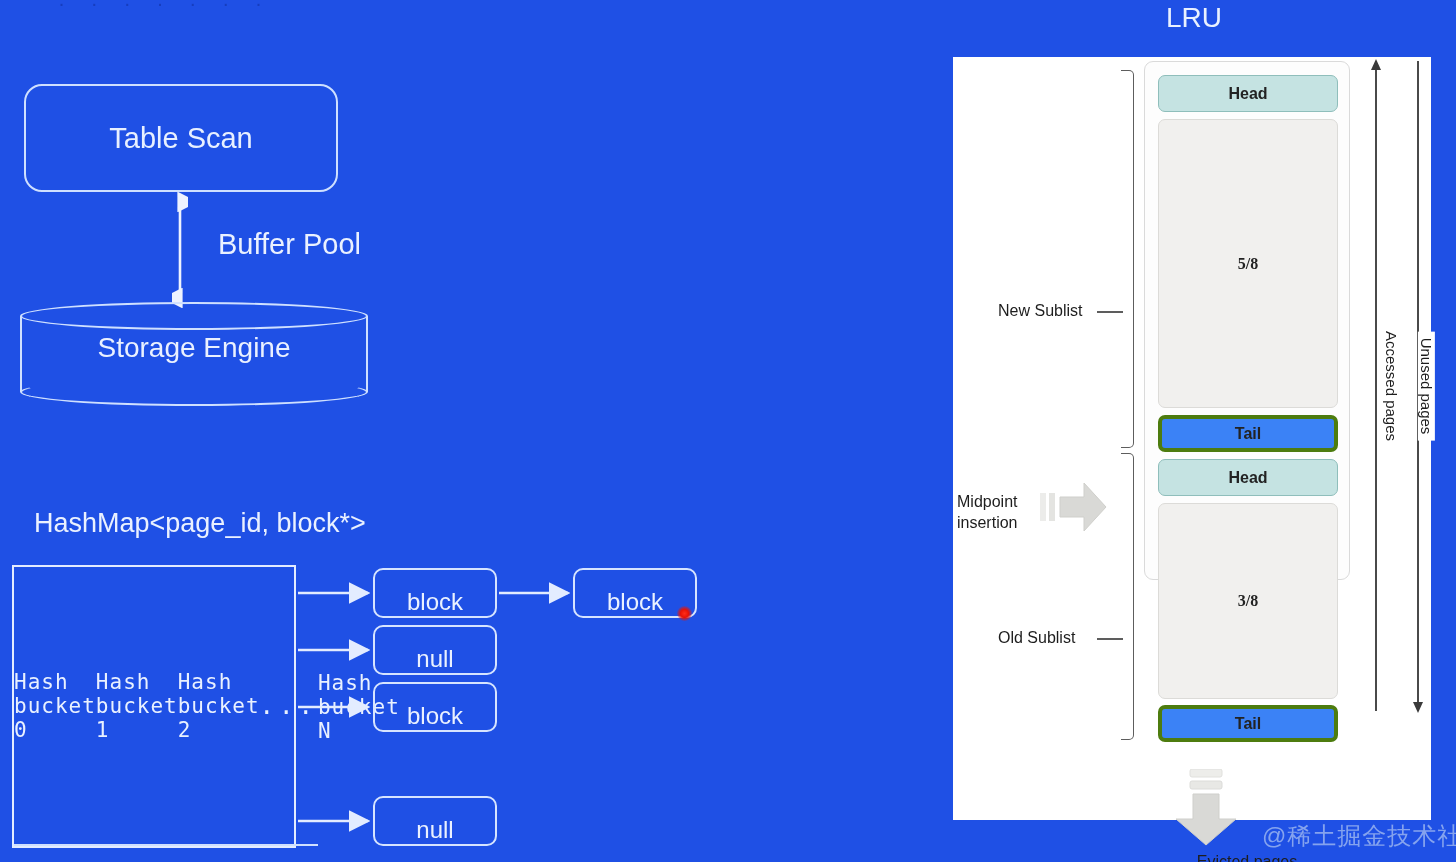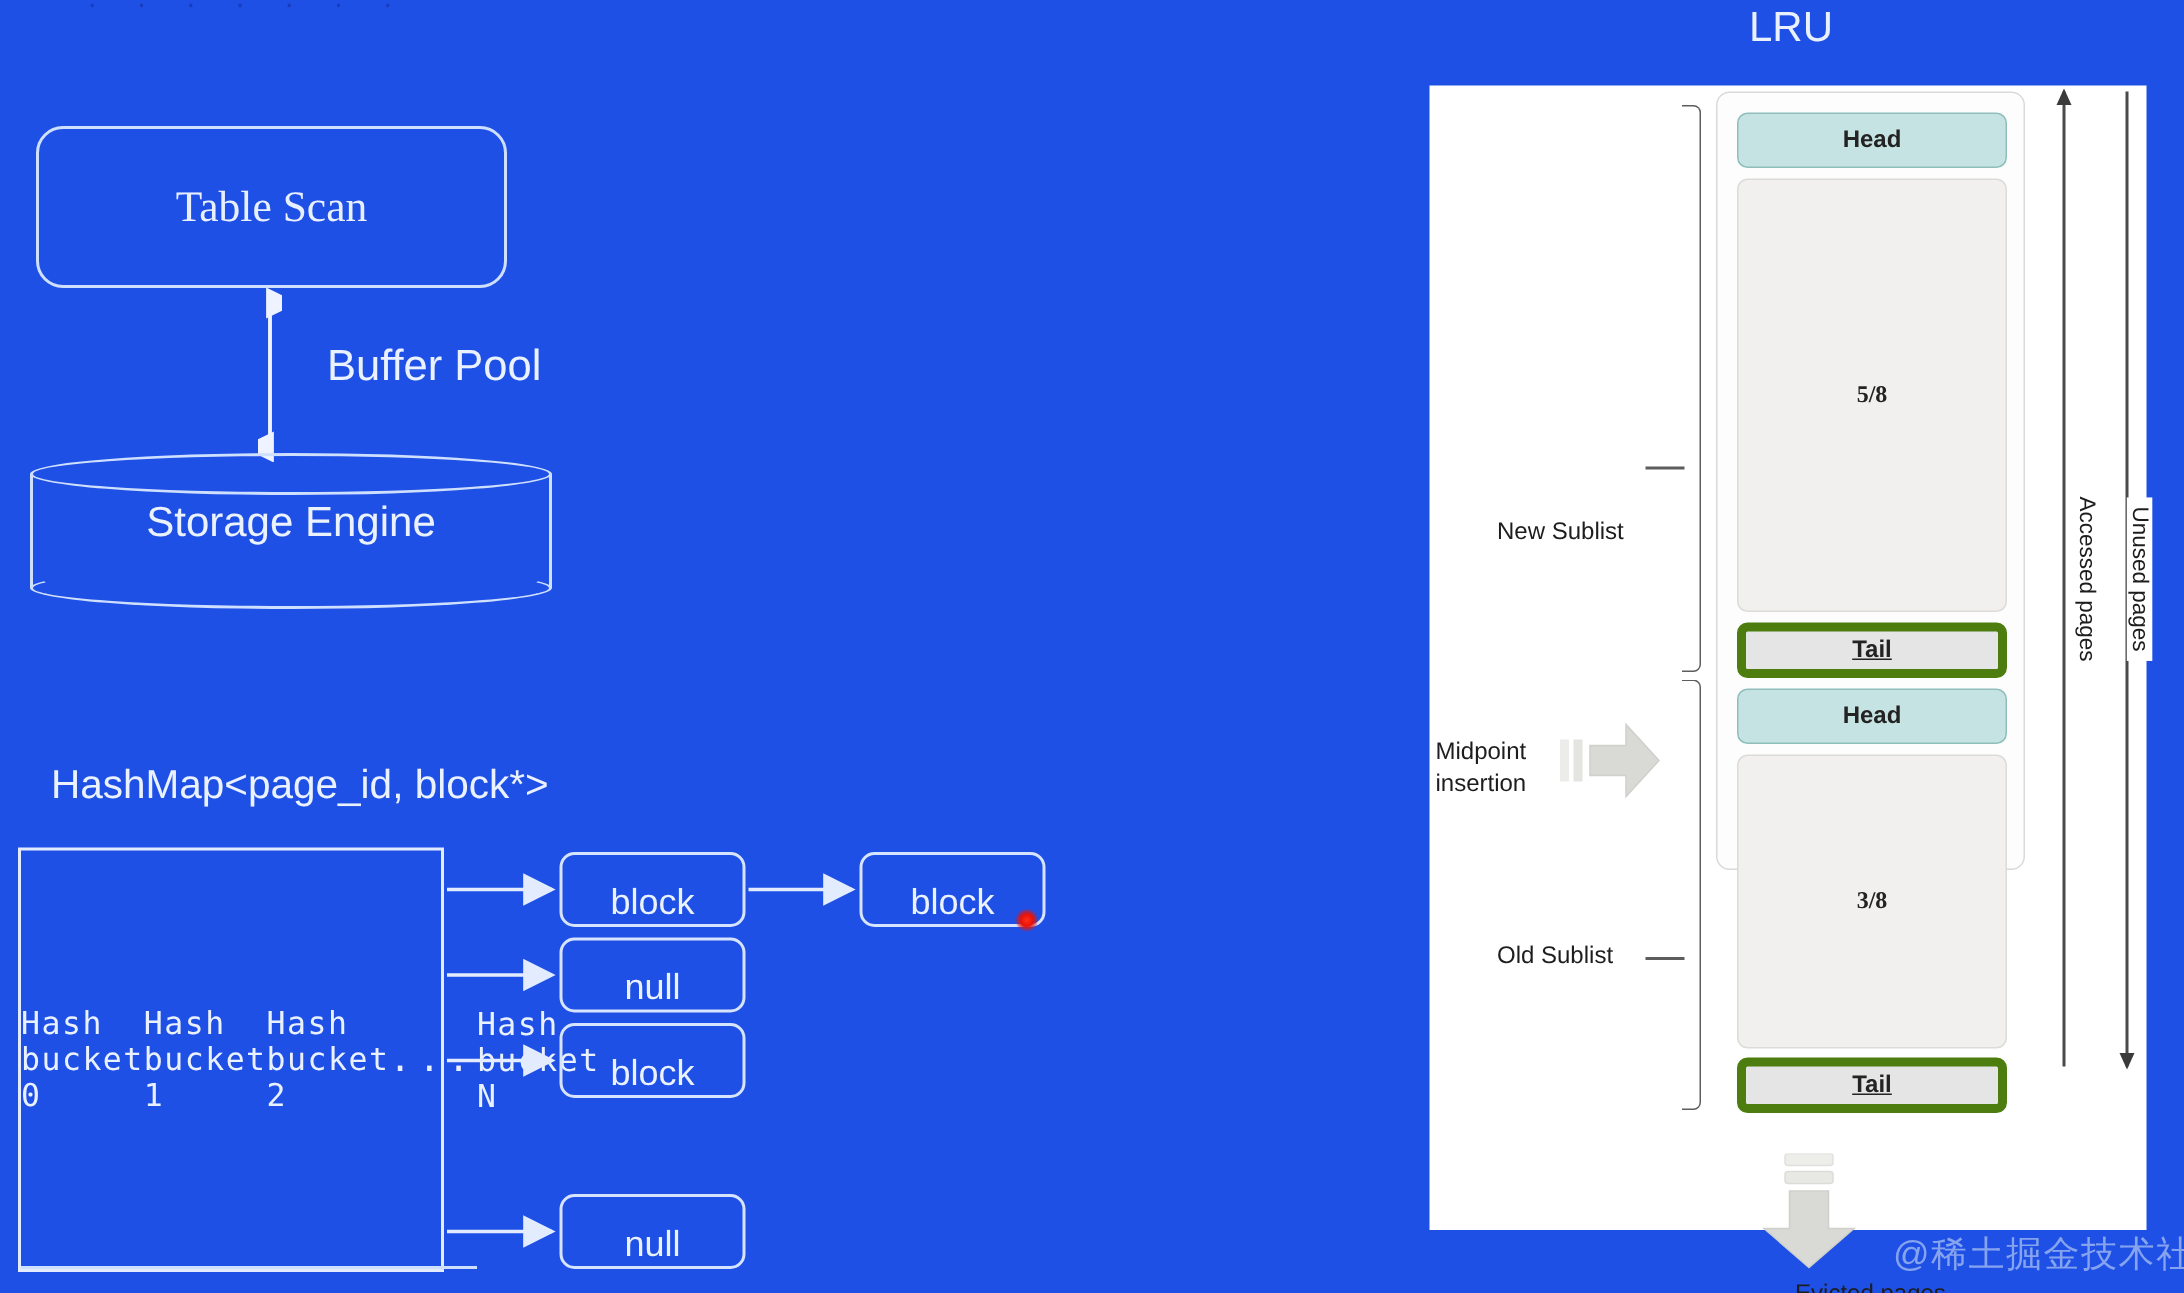--- a/index.html
+++ b/index.html
@@ -22,21 +22,20 @@
 
   
   .rbox {
     position:absolute;
     border:2px solid #cfe0ff;
     border-radius:14px;
     color:#e8f0ff;
     display:flex; align-items:center; justify-content:center;
     box-sizing:border-box;
     text-align:center;
-    font-family:Liberation Serif, serif;
   }
   #table-scan {
     left:24px; top:84px; width:314px; height:108px;
     font-size:29px; border-radius:18px;
   }
 
   
   #bp-arrow { position:absolute; left:172px; top:192px; width:16px; height:116px; }
 
   #buffer-pool-label {
@@ -129,35 +128,35 @@
     box-sizing:border-box;
   }
 
   .lbox {
     position:absolute; left:13px; width:180px;
     border-radius:7px; box-sizing:border-box;
     display:flex; align-items:center; justify-content:center;
     font-size:16px; font-weight:bold; color:#232323;
   }
   .lbox.head-light { background:#c5e3e2; border:1px solid #8fbebb; }
-  .lbox.tail-dark  { background:#e5e5e5; border:6px solid #4d7c0f;text-decoration:underline; }
+  .lbox.tail-dark  { background:#3b82f6; border:4px solid #4d7c0f; }
   .lbox.body       { background:#f1f0ee; border:1px solid #dcdbd8;font-family:Liberation Serif, serif; }
 
   #box-head-new { top:13px;  height:37px; }
   #box-5-8      { top:57px;  height:289px; }
   #box-tail-new { top:353px; height:37px; }
   #box-head-old { top:397px; height:37px; }
   #box-3-8      { top:441px; height:196px; }
   #box-tail-old { top:643px; height:37px; }
 
   
   .sublabel {
     position:absolute; font-size:16px; color:#1d1d1d; white-space:nowrap;
   }
-  #lbl-new-sublist { left:45px;  top:245px;margin-top:44px; }
+  #lbl-new-sublist { left:45px;  top:245px; }
   #lbl-old-sublist { left:45px;  top:572px; }
   #lbl-midpoint    { left:4px;   top:434px; line-height:21px; }
   
   .bracket-r {
     position:absolute; width:13px;
     border-right:1.6px solid #5d5d5d;
     border-top:1.6px solid #5d5d5d;
     border-bottom:1.6px solid #5d5d5d;
     border-left:none;
     box-sizing:border-box;

